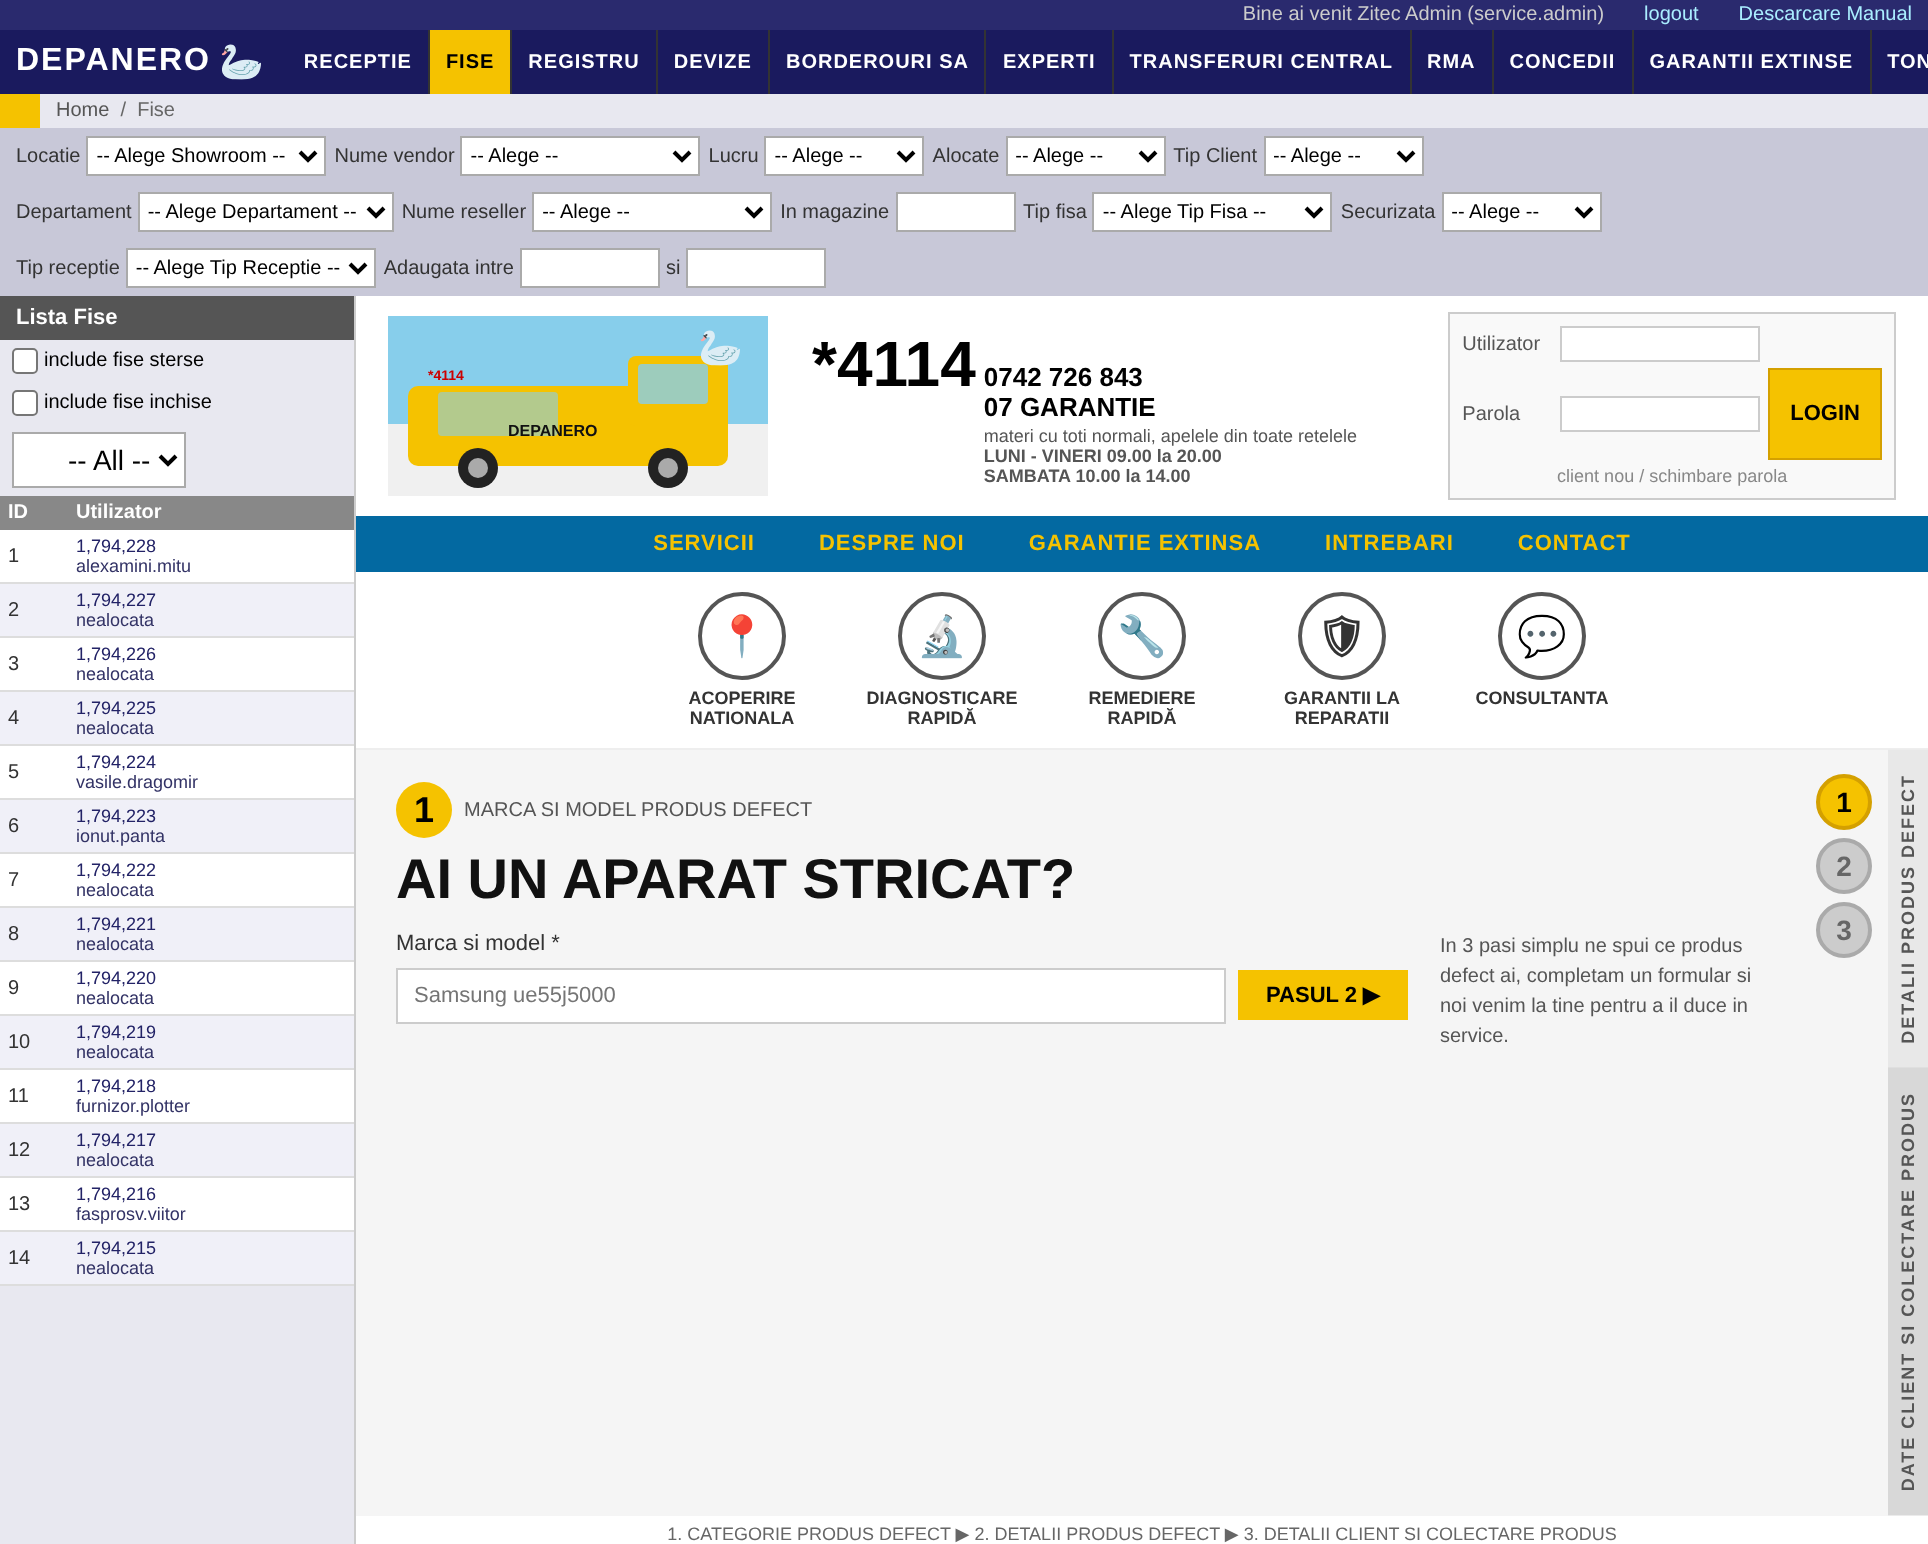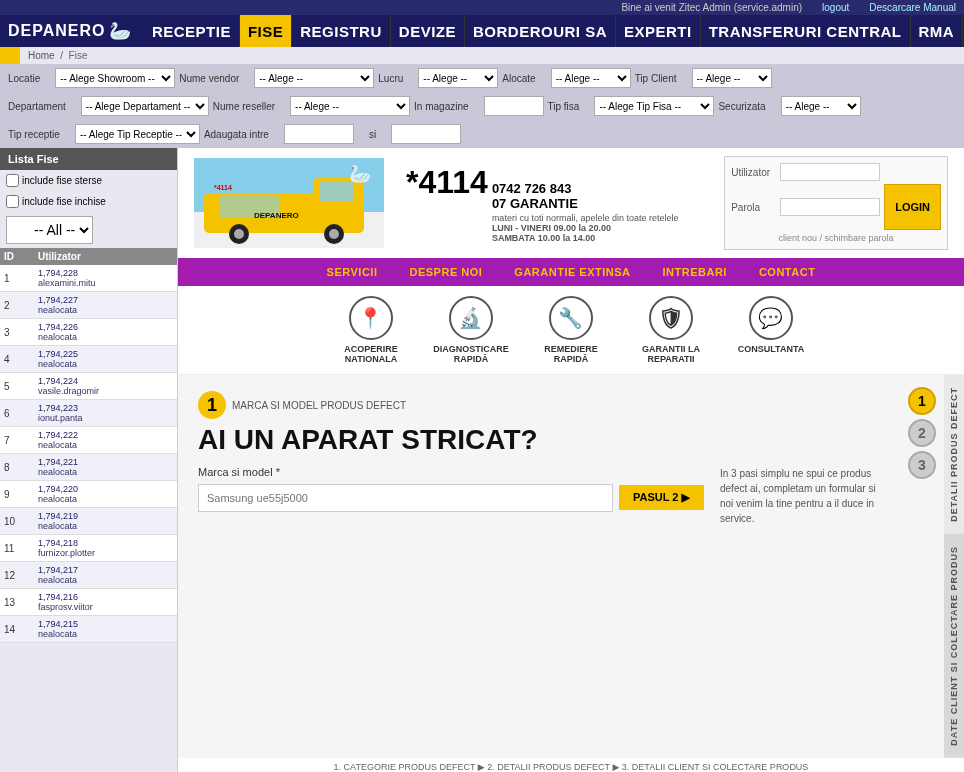--- a/index.html
+++ b/index.html
@@ -45,21 +45,21 @@
       letter-spacing: 1px;
     }
     .logo-icon { color: #F5C200; font-size: 18px; margin-left: 4px; }
     .nav-items {
       display: flex;
       gap: 0;
       flex: 1;
     }
     .nav-item {
       color: white;
-      font-size: 15px;
+      font-size: 10px;
       padding: 0 8px;
       height: 32px;
       display: flex;
       align-items: center;
       cursor: pointer;
       white-space: nowrap;
       border-right: 1px solid #333;
       font-weight: bold;
       letter-spacing: 0.5px;
     }
@@ -80,21 +80,21 @@
       background: #c8c8d8;
       padding: 4px 8px;
       display: flex;
       flex-wrap: wrap;
       gap: 4px;
       align-items: center;
     }
     .filter-group {
       display: flex;
       align-items: center;
-      gap: 15px;
+      gap: 3px;
     }
     .filter-label {
       font-size: 10px;
       color: #333;
       white-space: nowrap;
     }
     .filter-select {
       height: 20px;
       font-size: 10px;
       border: 1px solid #aaa;
@@ -210,21 +210,21 @@
       border: 1px solid #d4a000;
       color: #000;
       font-weight: bold;
       font-size: 11px;
       padding: 16px 10px;
       cursor: pointer;
     }
 
     
     .site-nav {
-      background: #a21caf;
+      background: #0369a1;
       display: flex;
       justify-content: center;
       gap: 0;
       padding: 0;
     }
     .site-nav-item {
       color: #F5C200;
       font-size: 11px;
       font-weight: bold;
       padding: 8px 16px;

